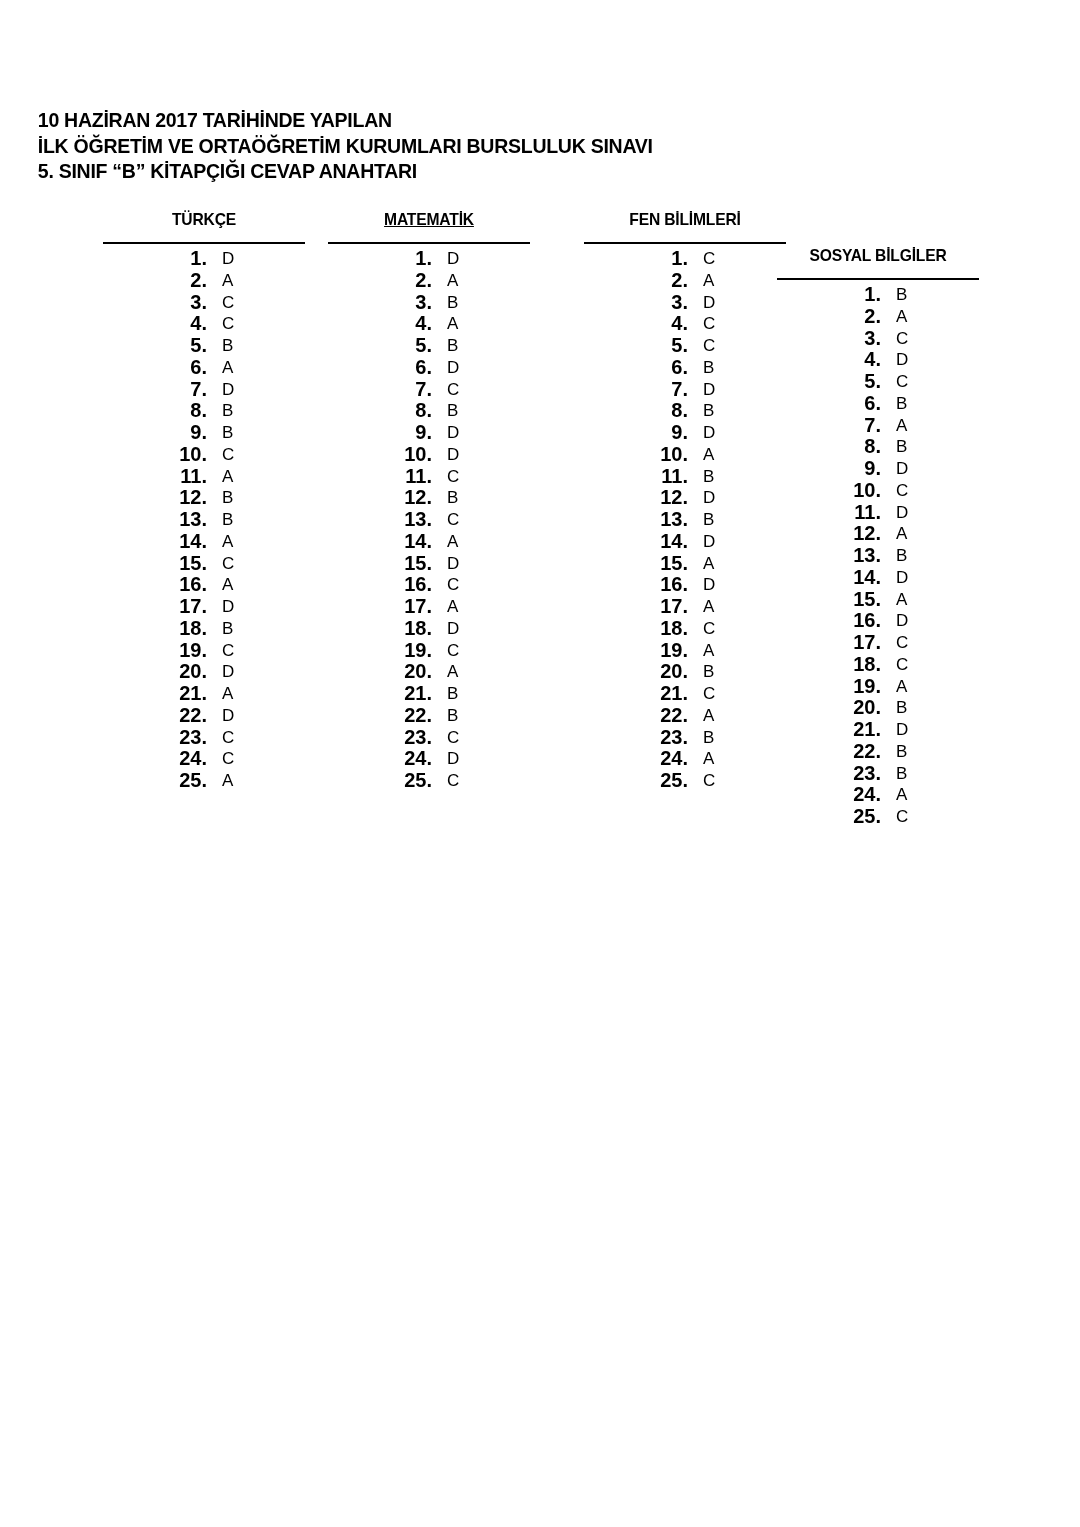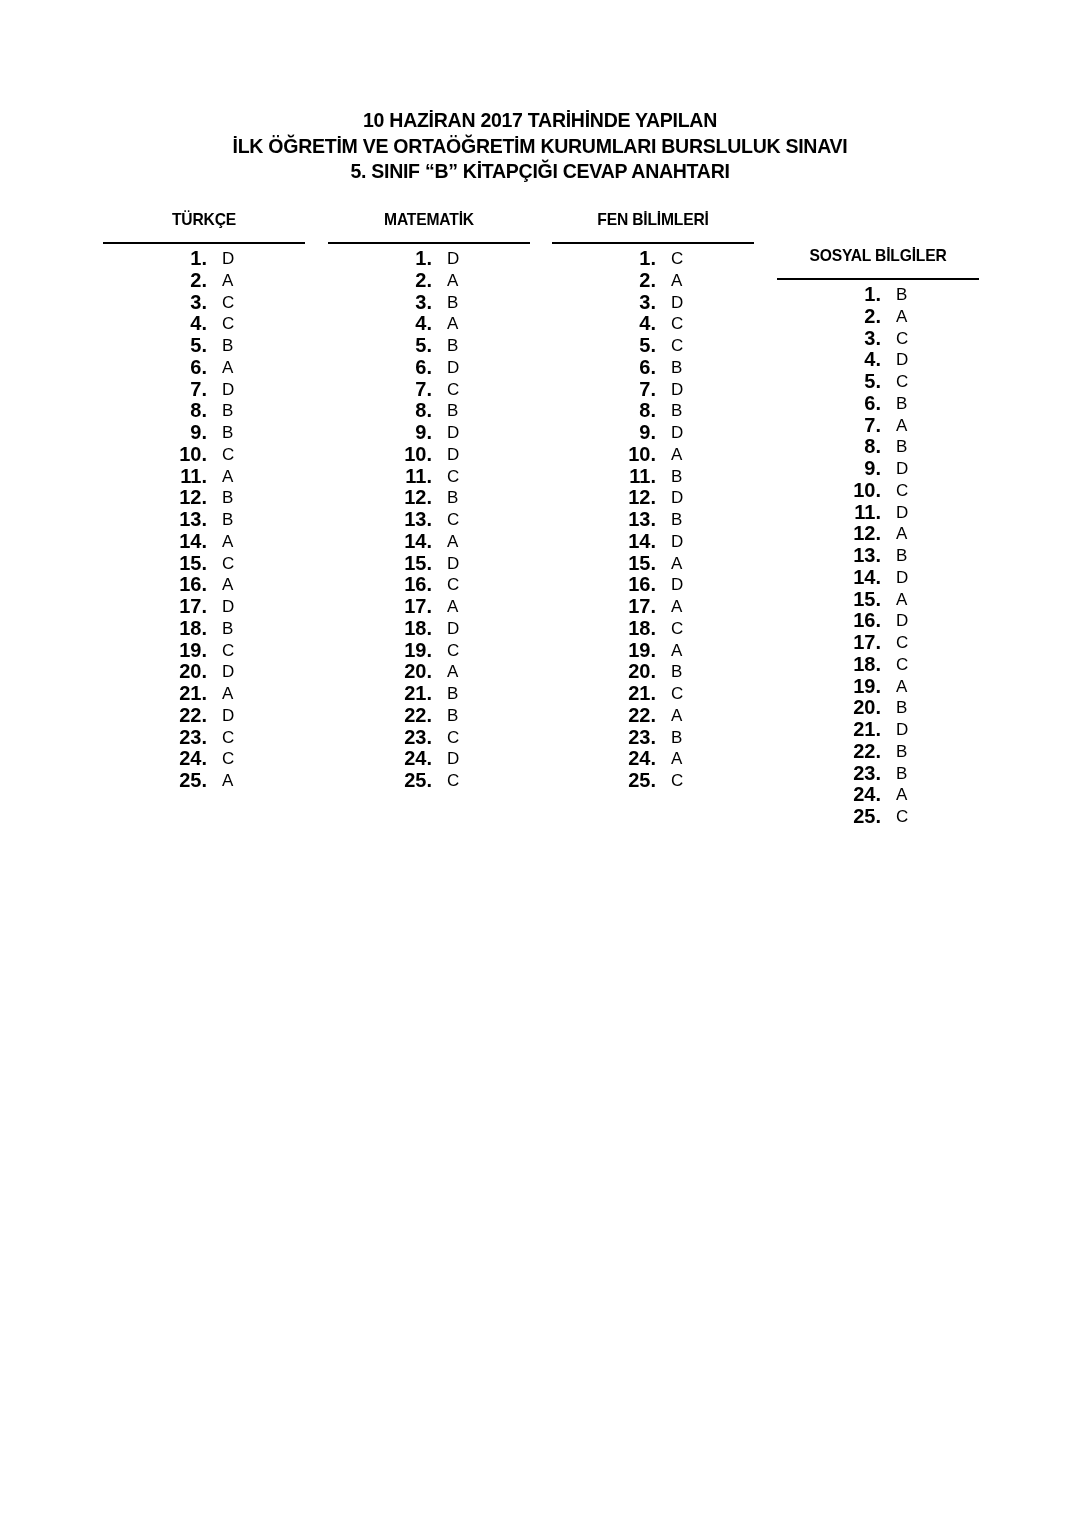--- a/index.html
+++ b/index.html
@@ -13,21 +13,20 @@
       position: relative;
       overflow: hidden;
       font-family: "Liberation Sans", sans-serif;
       color: #000000;
     }
     .title-block {
       position: absolute;
       left: 0;
       top: 107px;
       width: 1080px;
-      text-align: center;
     }
     .title-line {
       font-family: "Liberation Sans", sans-serif;
       font-weight: bold;
       font-size: 21px;
       line-height: 25.5px;
       letter-spacing: -0.3px;
       transform: scaleX(0.93);
       transform-origin: center;
       white-space: nowrap;
@@ -192,21 +191,21 @@
         <li class="answer-row">
           <span class="q-num">24.</span>
           <span class="q-ans">C</span>
         </li>
         <li class="answer-row">
           <span class="q-num">25.</span>
           <span class="q-ans">A</span>
         </li>
       </ul>
     </div>
-    <div class="column" style="left: 328px;">
+    <div class="column" style="left: 328px; text-decoration: underline;">
       <div class="col-header">MATEMATİK</div>
       <div class="col-rule"></div>
       <ul class="answers">
         <li class="answer-row">
           <span class="q-num">1.</span>
           <span class="q-ans">D</span>
         </li>
         <li class="answer-row">
           <span class="q-num">2.</span>
           <span class="q-ans">A</span>
@@ -298,21 +297,21 @@
         <li class="answer-row">
           <span class="q-num">24.</span>
           <span class="q-ans">D</span>
         </li>
         <li class="answer-row">
           <span class="q-num">25.</span>
           <span class="q-ans">C</span>
         </li>
       </ul>
     </div>
-    <div class="column" style="left: 552px;">
+    <div class="column" style="left: 584px;">
       <div class="col-header">FEN BİLİMLERİ</div>
       <div class="col-rule"></div>
       <ul class="answers">
         <li class="answer-row">
           <span class="q-num">1.</span>
           <span class="q-ans">C</span>
         </li>
         <li class="answer-row">
           <span class="q-num">2.</span>
           <span class="q-ans">A</span>

